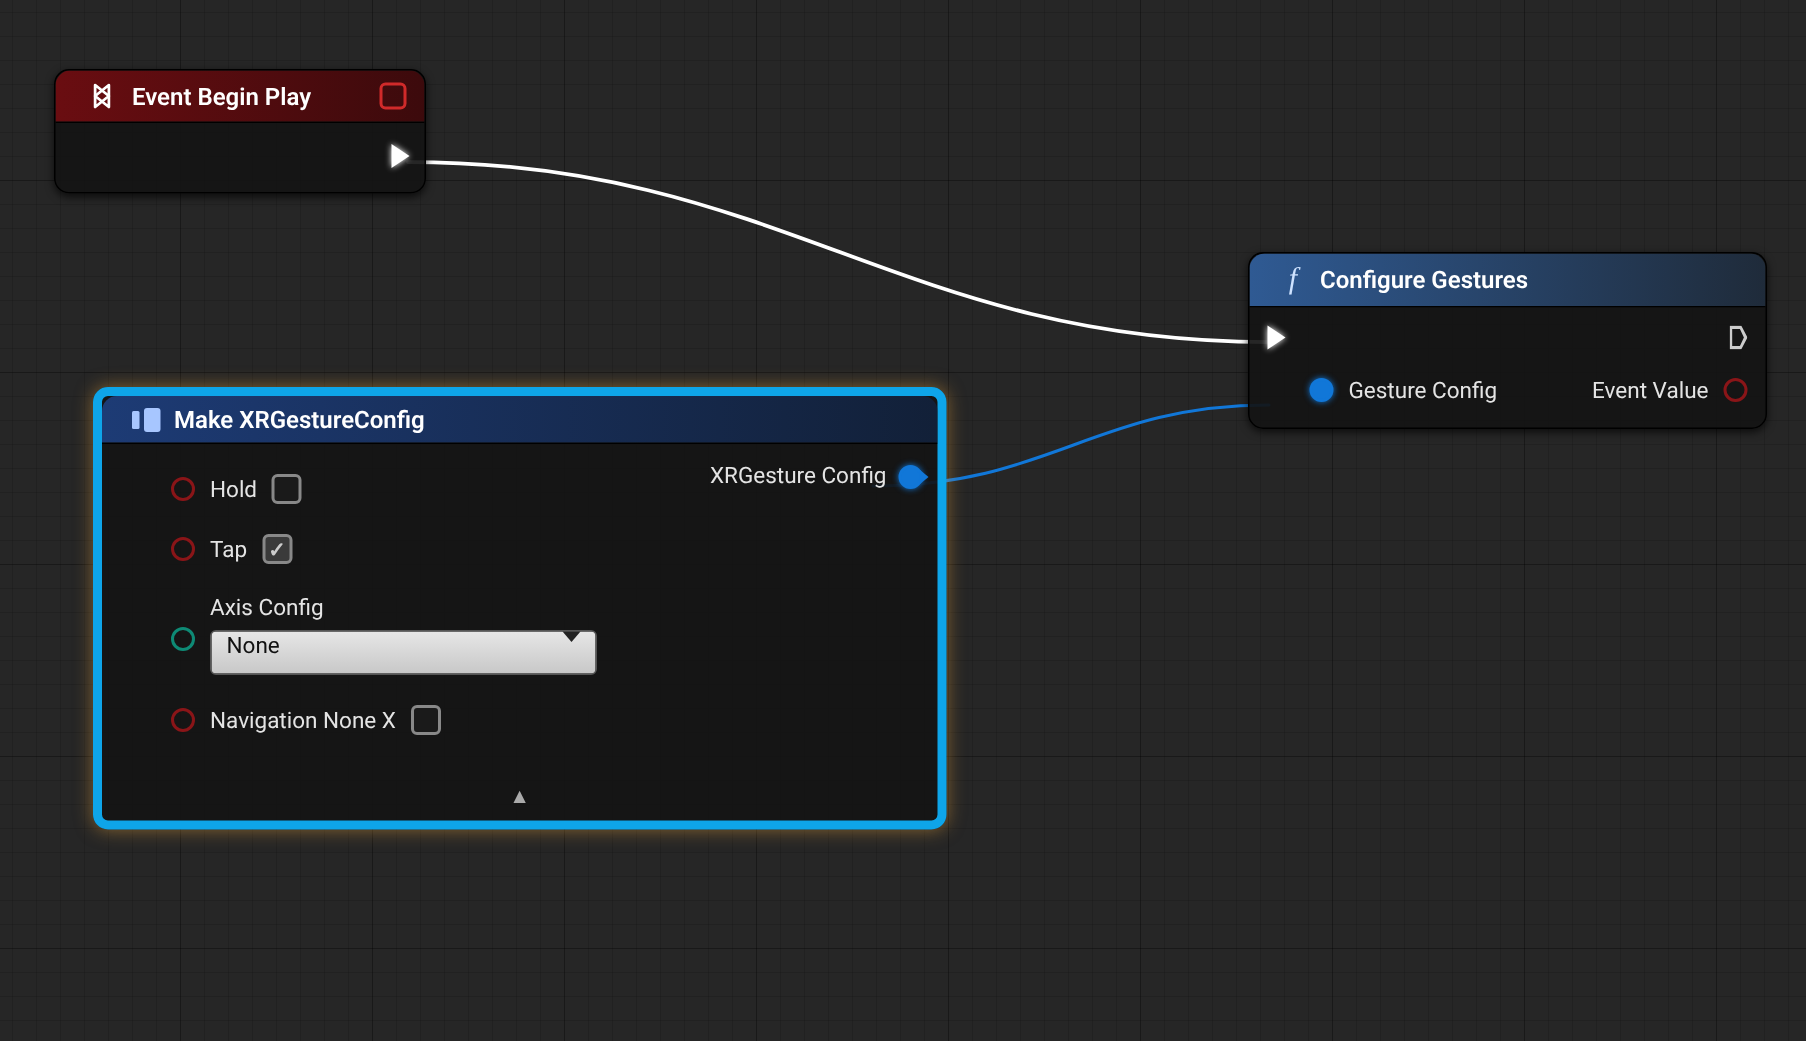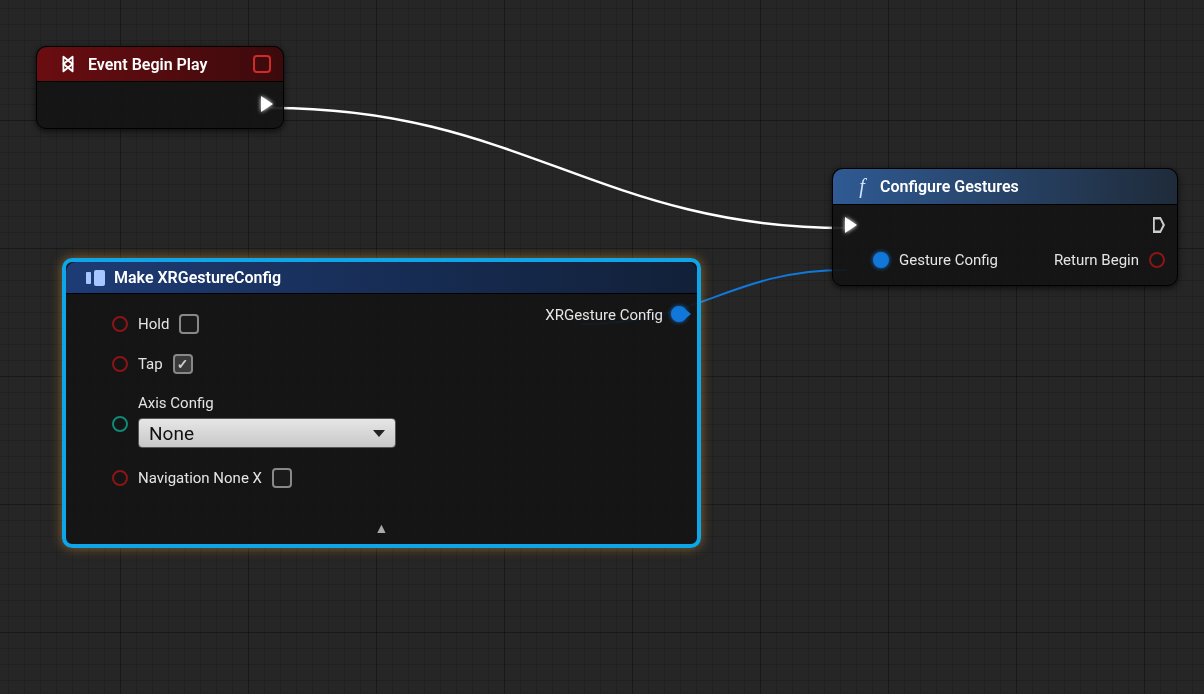--- a/index.html
+++ b/index.html
@@ -59,31 +59,31 @@
   .func-node { left: 832px; top: 168px; width: 346px; }
   .func-header {
     background: linear-gradient(90deg, #2f5a93 0%, #1f2b3a 100%);
     border-bottom: 1px solid #000;
   }
   .func-body { display:flex; flex-direction:column; gap:18px; padding: 12px 12px 16px 12px; }
   .func-row { display:flex; justify-content:space-between; align-items:center; }
 
   
   .struct-node {
-    left: 62px; top: 258px; width: 639px;
-    border: 4px solid #0ea5e9;
+    left: 62px; top: 258px; width: 569px;
+    border: 6px solid #0ea5e9;
     box-shadow: 0 0 12px rgba(232,162,58,0.5);
   }
   .struct-header {
     background: linear-gradient(90deg, #1d3b75 0%, #122038 100%);
     border-bottom: 1px solid #000;
   }
   .struct-body { display:flex; position:relative; }
   .struct-inputs { flex:1; display:flex; flex-direction:column; gap:20px; padding: 12px 10px 16px 8px; }
-  .struct-outputs { position:absolute; right: 10px; top: 12px; display:flex; align-items:flex-start; gap:8px; }
+  .struct-outputs { position:absolute; right: 10px; top: 12px; display:flex; align-items:flex-end; gap:8px; }
   .expand-arrow {
     width:100%; text-align:center; color:#aaa; font-size:14px; padding:4px 0 8px 0;
     user-select:none;
   }
 
   .pin-row { display:flex; align-items:center; gap:10px;padding-left:28px; }
   .pin-label { color:#e4e4e4; font-size:15px; }
   .exec-pin-filled {
     width:0; height:0;
     border-top: 8px solid transparent;
@@ -124,22 +124,22 @@
     border: 2px solid #888; background:#1a1a1a;
     display:flex; align-items:center; justify-content:center;
     color:#ccc; font-size:14px; font-weight:bold;
   }
   .checkbox.checked { background:#3a3a3a; }
 
   .dropdown {
     width: 258px; height: 30px;
     background: linear-gradient(#e6e6e6,#c8c8c8);
     border: 1px solid #555; border-radius:4px;
-    display:flex; align-items:center; justify-content:space-between;
-    padding: 0 10px; color:#111; font-size:19px;
+    display:flex; justify-content:space-between;
+    padding: 0 10px; color:#111; font-size:15px;
   }
   .dropdown .tri {
     border-left:6px solid transparent; border-right:6px solid transparent; border-top:7px solid #222;
   }
 
   
   .icon-event {
     width:22px; height:22px; display:flex; align-items:center; justify-content:center;
   }
   .icon-event svg { width:22px; height:22px; }
@@ -192,21 +192,21 @@
     <div class="func-row">
       <div class="exec-pin-filled"></div>
       <div class="exec-pin-hollow"></div>
     </div>
     <div class="func-row">
       <div class="pin-row">
         <span class="circle-pin blue-filled"></span>
         <span class="pin-label">Gesture Config</span>
       </div>
       <div class="pin-row">
-        <span class="pin-label">Return Begin</span>
+        <span class="pin-label">Event Value</span>
         <span class="circle-pin"></span>
       </div>
     </div>
   </div>
 </div>
 
 <div class="node struct-node">
   <div class="node-header struct-header">
     <span class="icon-struct">
       <span class="pill"></span>

